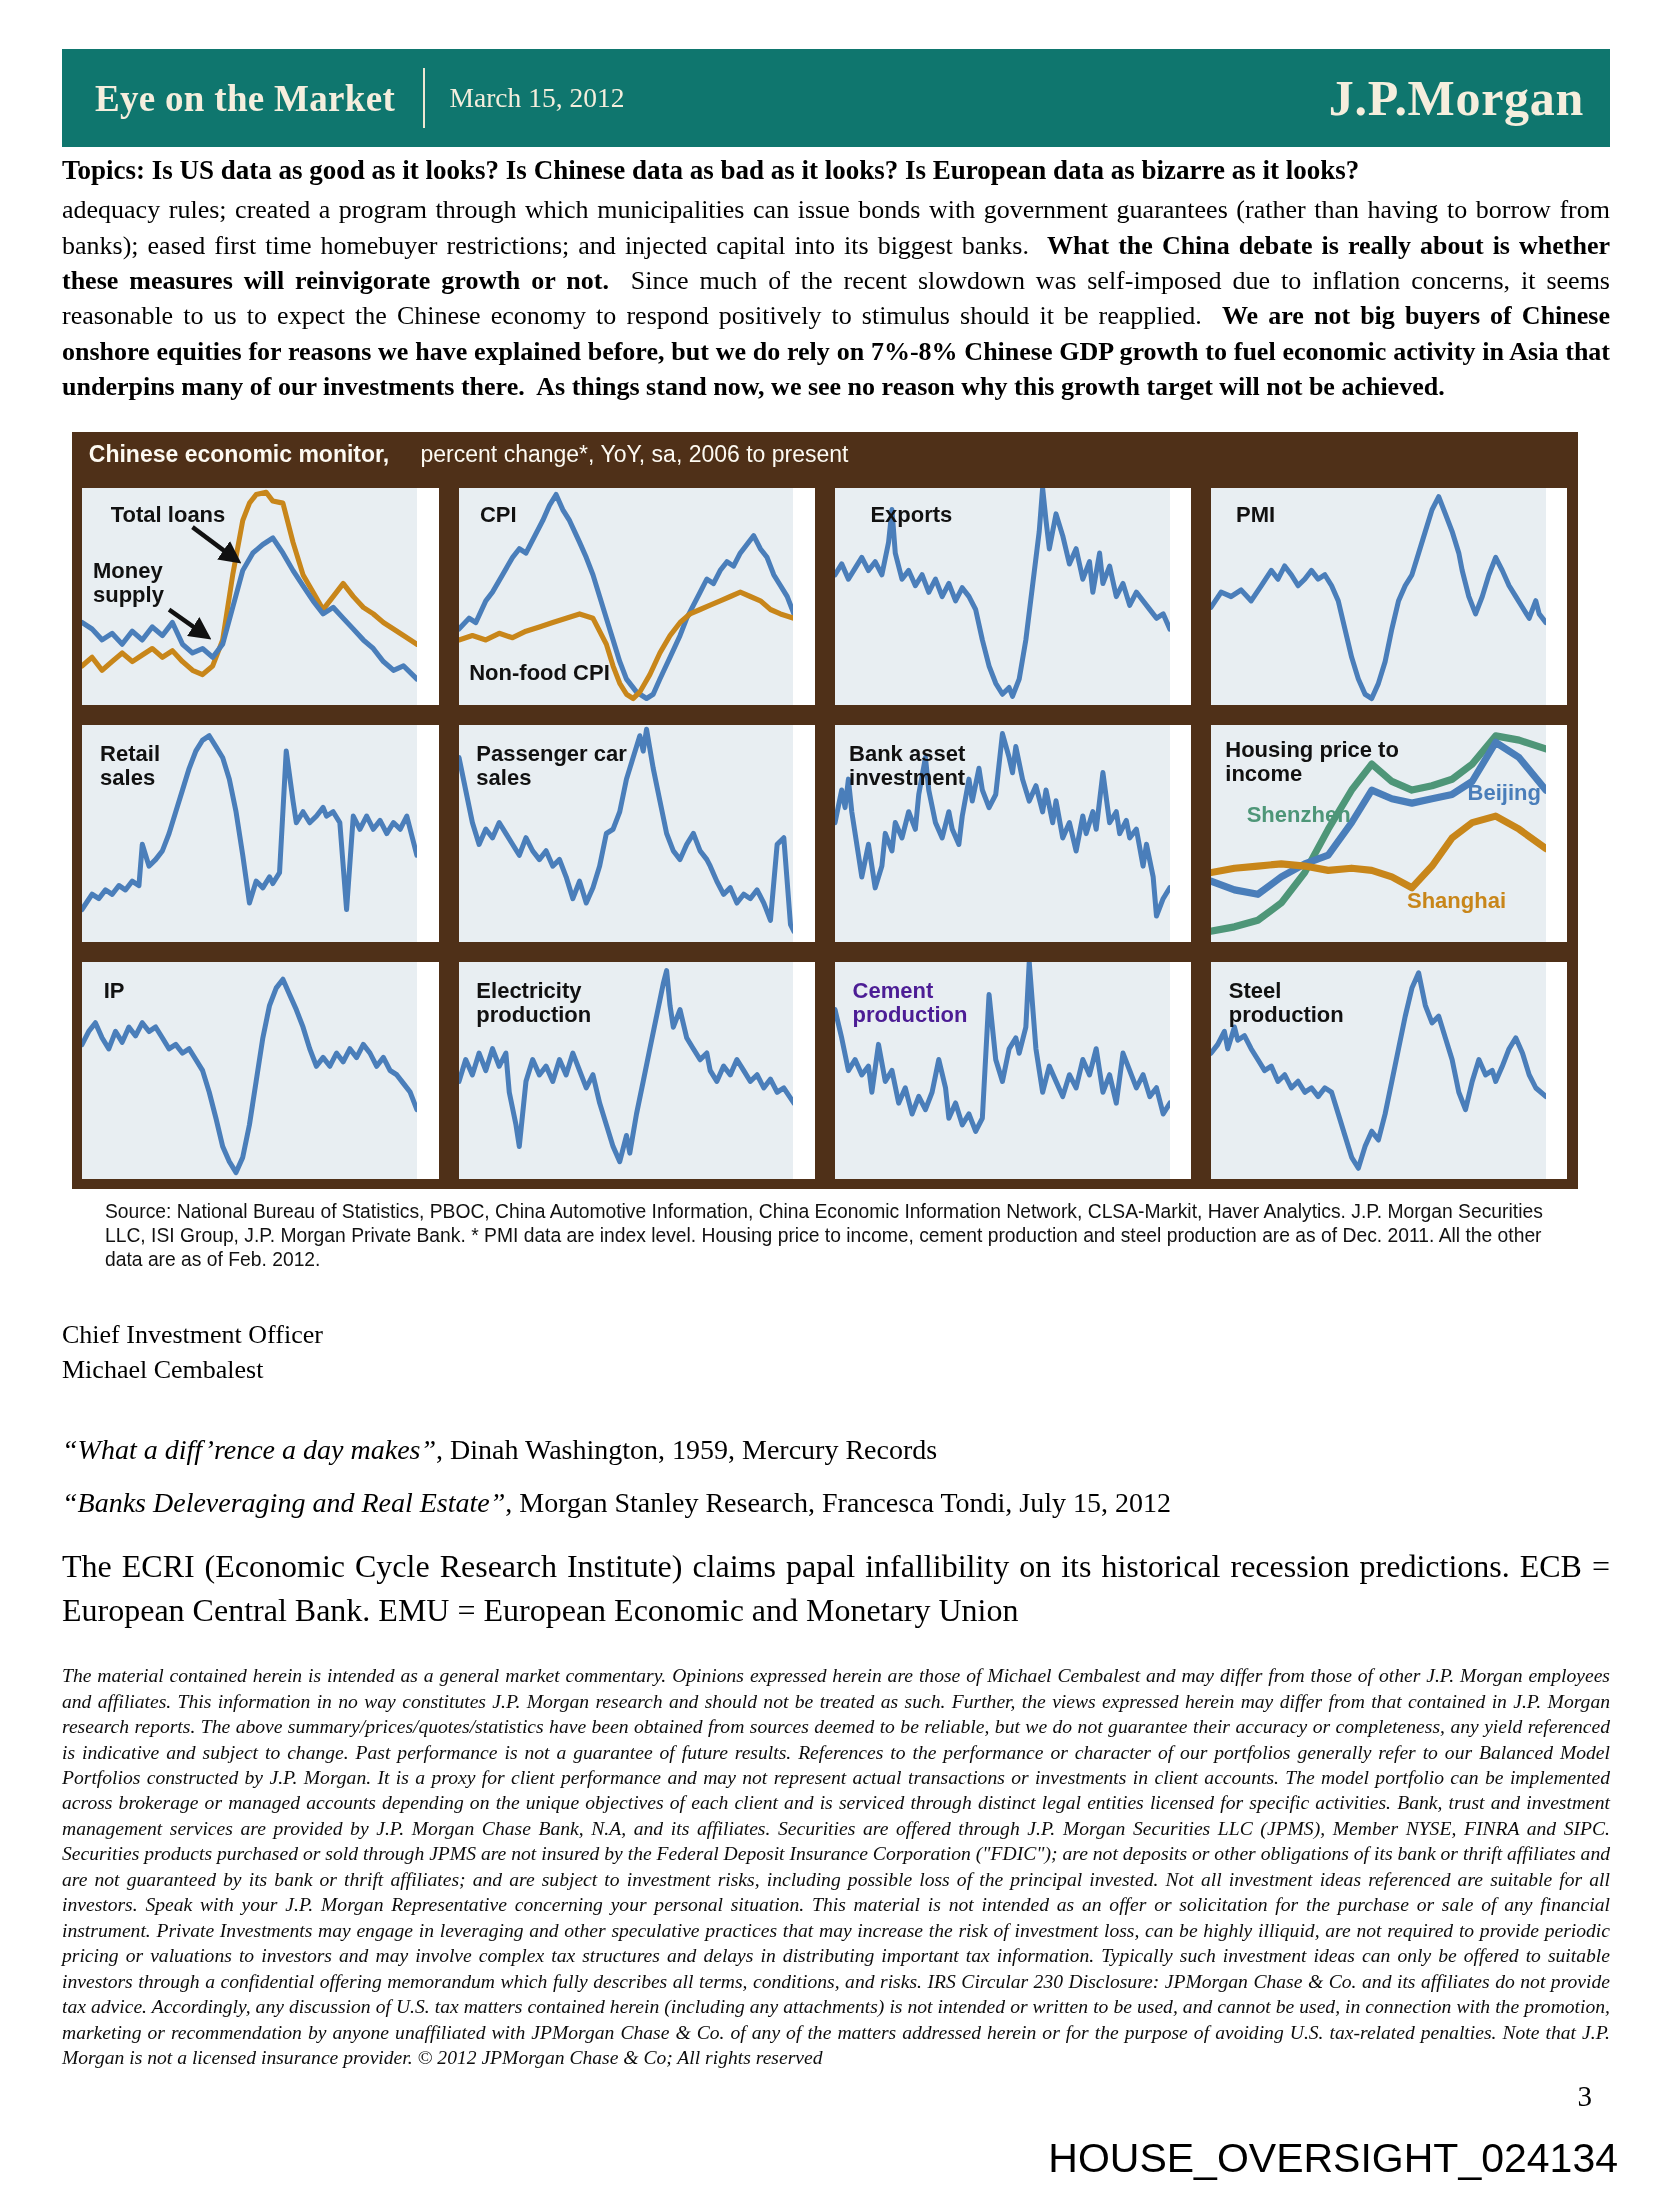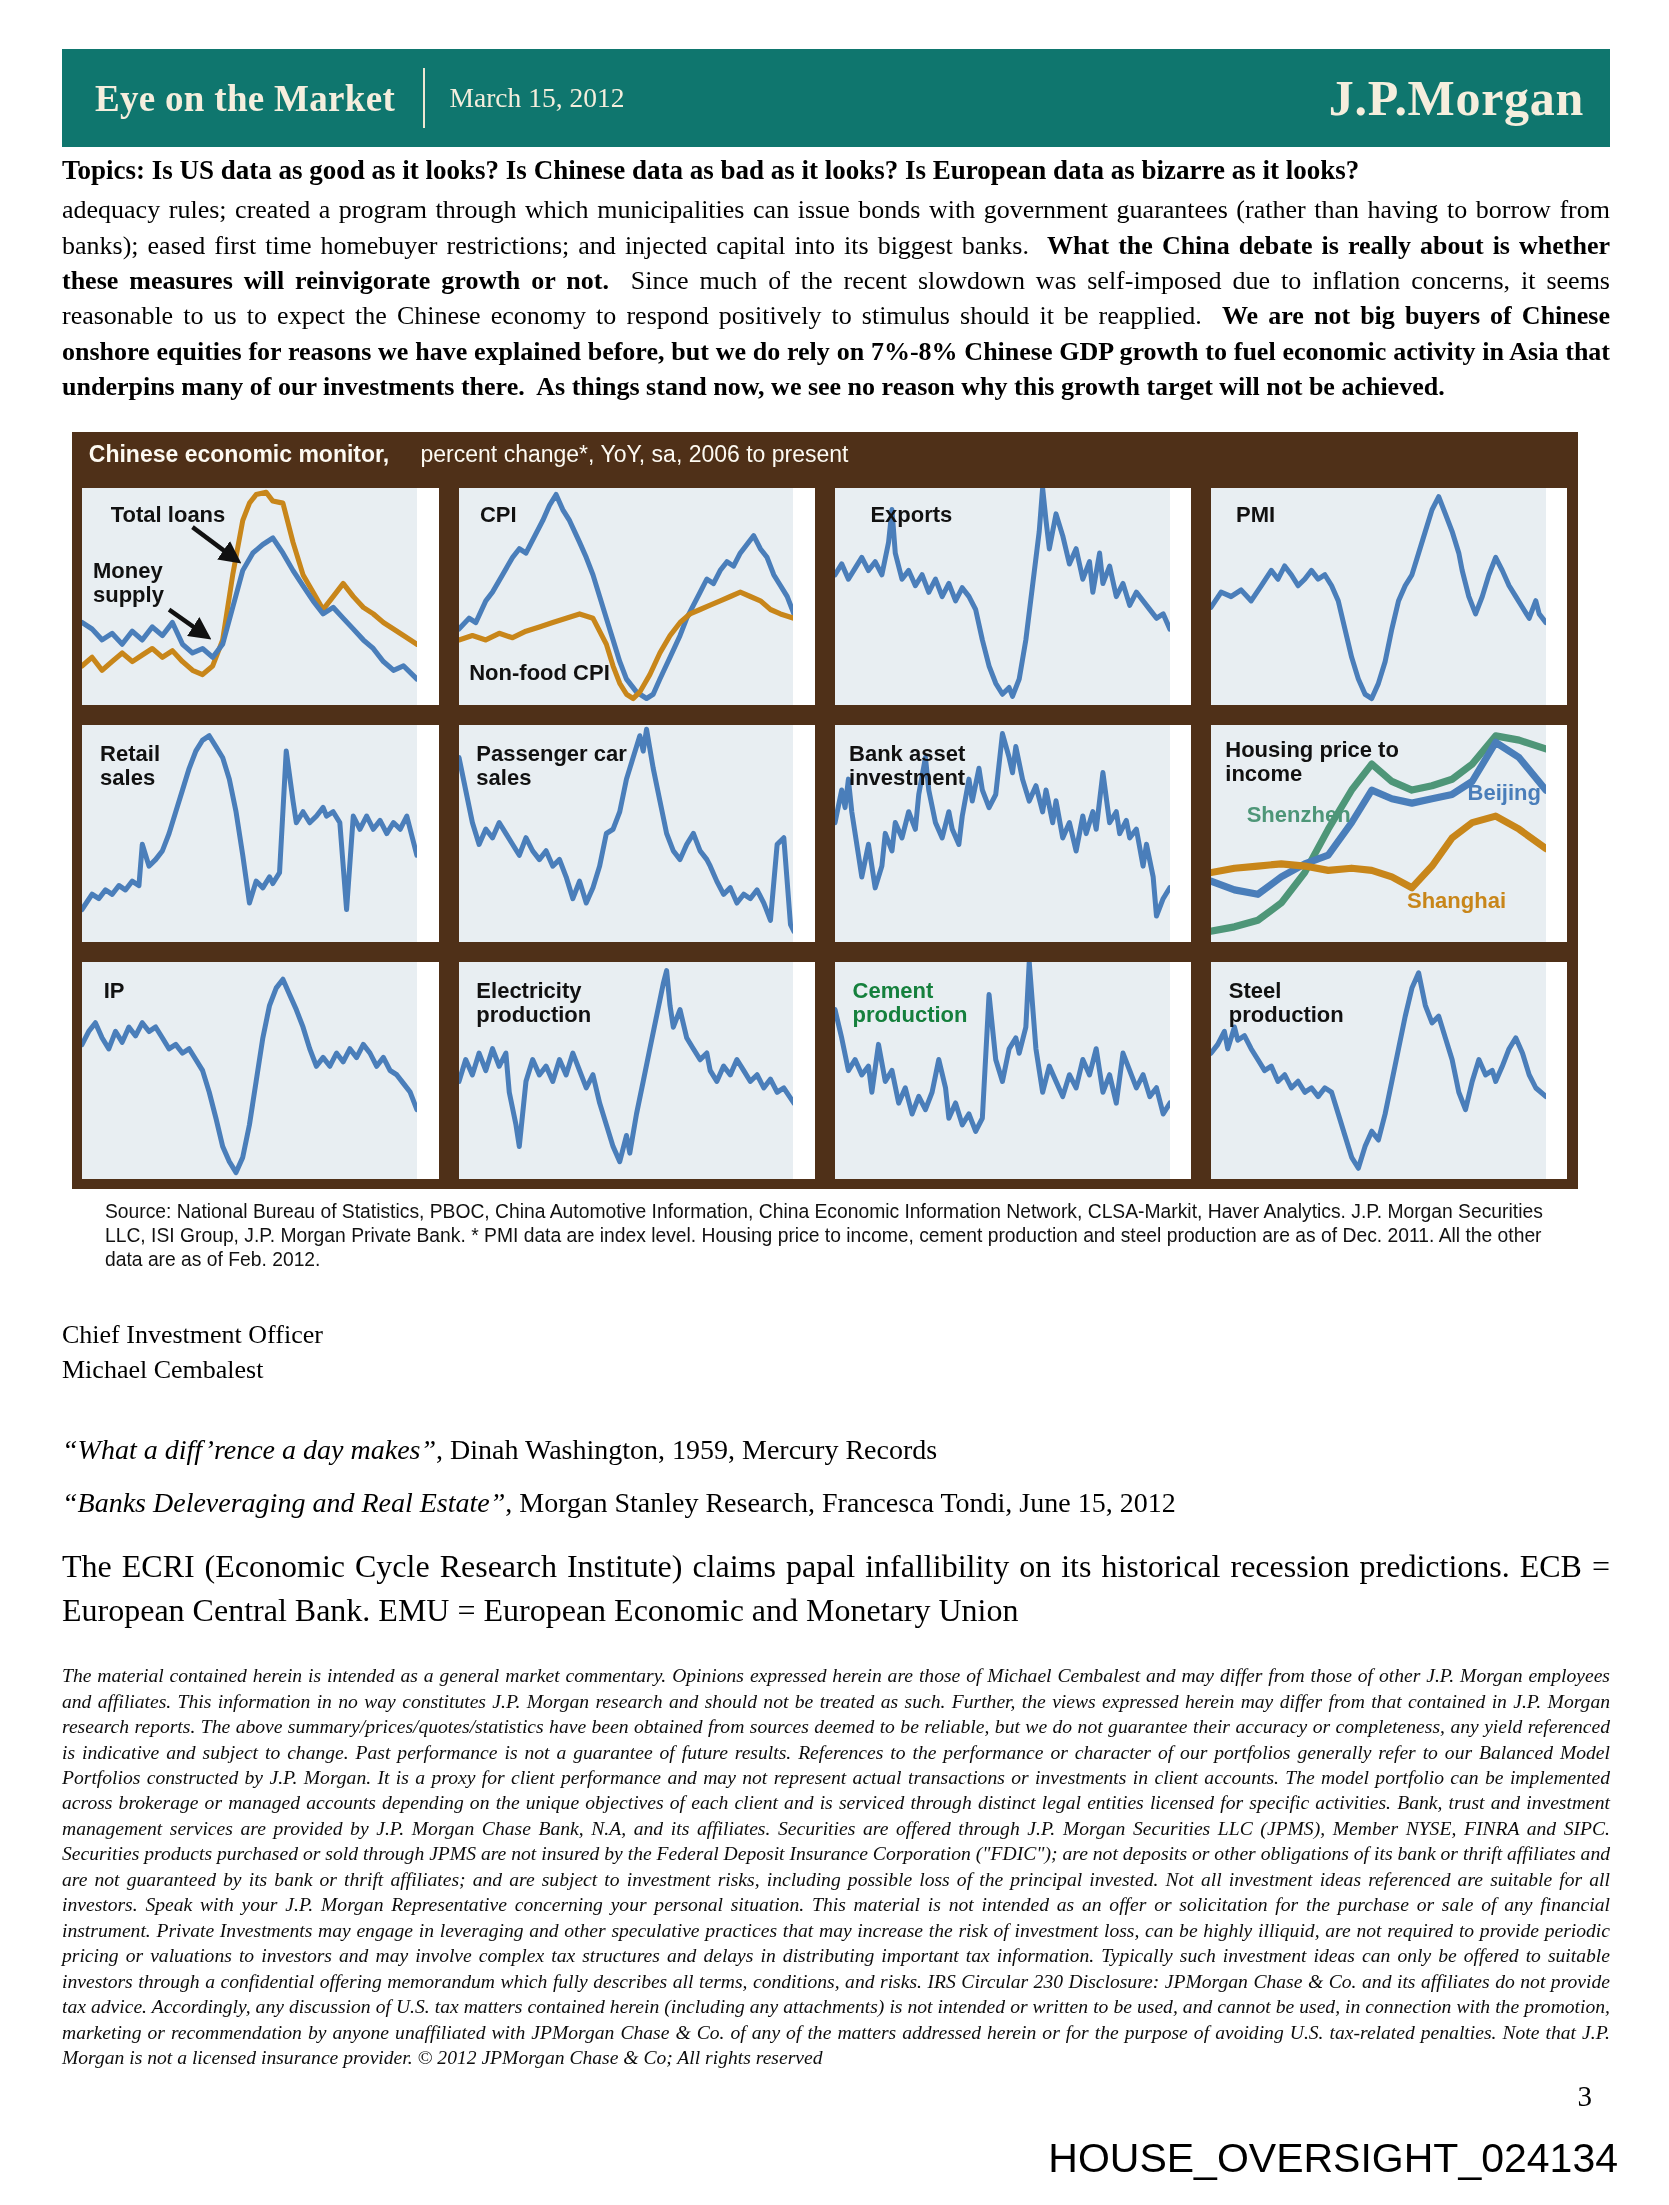--- a/index.html
+++ b/index.html
@@ -229,21 +229,21 @@
           <div class="plot">
             <svg viewBox="0 0 535 332" preserveAspectRatio="none">
               <defs>
                 <marker id="ah-cement-production" markerWidth="5" markerHeight="5" refX="3.5" refY="2.5" orient="auto">
                   <path d="M0,0 L5,2.5 L0,5 z" fill="#111"></path>
                 </marker>
               </defs>
               <polyline points="0.0,73.0 10.7,116.2 21.4,166.0 32.1,149.4 42.8,172.6 53.5,159.4 58.9,199.2 69.5,126.2 80.3,182.6 91.0,166.0 101.7,215.8 112.3,192.6 123.1,232.4 133.8,205.8 144.5,225.8 155.1,199.2 165.8,149.4 176.6,192.6 181.9,239.0 192.6,215.8 203.3,249.0 214.0,232.4 224.7,259.0 235.4,239.0 246.1,49.8 256.8,149.4 267.5,182.6 278.2,132.8 288.9,116.2 294.3,139.4 304.9,99.6 310.3,0.0 321.0,132.8 331.7,199.2 342.4,159.4 353.1,182.6 363.8,205.8 374.5,172.6 385.2,192.6 395.9,149.4 406.6,172.6 417.3,132.8 428.0,199.2 438.7,172.6 449.4,215.8 460.1,139.4 470.8,166.0 481.5,192.6 492.2,172.6 502.9,205.8 513.6,192.6 524.3,232.4 535.0,215.8" fill="none" stroke="#4a7eba" stroke-width="8" stroke-linejoin="round" stroke-linecap="round"></polyline>
             </svg>
           </div>
-          <div class="chart-label" style="left: 5%; top: 8%; color: #15803d;">Cement
+          <div class="chart-label" style="left: 5%; top: 8%; color: #4c1d95;">Cement
 production</div>
         </div>
         <div class="cell">
           <div class="plot">
             <svg viewBox="0 0 535 332" preserveAspectRatio="none">
               <defs>
                 <marker id="ah-steel-production" markerWidth="5" markerHeight="5" refX="3.5" refY="2.5" orient="auto">
                   <path d="M0,0 L5,2.5 L0,5 z" fill="#111"></path>
                 </marker>
               </defs>
@@ -258,21 +258,21 @@
 
   <div class="source-note">Source: National Bureau of Statistics, PBOC, China Automotive Information, China Economic Information Network, CLSA-Markit, Haver Analytics. J.P. Morgan Securities LLC, ISI Group, J.P. Morgan Private Bank. * PMI data are index level. Housing price to income, cement production and steel production are as of Dec. 2011. All the other data are as of Feb. 2012.</div>
 
   <div class="signature">
     <div>Chief Investment Officer</div>
     <div>Michael Cembalest</div>
   </div>
 
   <div class="quotes">
     <div class="quote"><span style="font-style: italic;">“What a diff’rence a day makes”</span><span>, Dinah Washington, 1959, Mercury Records</span></div>
-    <div class="quote"><span style="font-style: italic;">“Banks Deleveraging and Real Estate”</span><span>, Morgan Stanley Research, Francesca Tondi, June 15, 2012</span></div>
+    <div class="quote"><span style="font-style: italic;">“Banks Deleveraging and Real Estate”</span><span>, Morgan Stanley Research, Francesca Tondi, July 15, 2012</span></div>
   </div>
 
   <div class="ecri">The ECRI (Economic Cycle Research Institute) claims papal infallibility on its historical recession predictions.  ECB = European Central Bank.  EMU = European Economic and Monetary Union</div>
 
   <div class="disclaimer">The material contained herein is intended as a general market commentary. Opinions expressed herein are those of Michael Cembalest and may differ from those of other J.P. Morgan employees and affiliates.  This information in no way constitutes J.P. Morgan research and should not be treated as such. Further, the views expressed herein may differ from that contained in J.P. Morgan research reports.  The above summary/prices/quotes/statistics have been obtained from sources deemed to be reliable, but we do not guarantee their accuracy or completeness, any yield referenced is indicative and subject to change. Past performance is not a guarantee of future results. References to the performance or character of our portfolios generally refer to our Balanced Model Portfolios constructed by J.P. Morgan.  It is a proxy for client performance and may not represent actual transactions or investments in client accounts. The model portfolio can be implemented across brokerage or managed accounts depending on the unique objectives of each client and is serviced through distinct legal entities licensed for specific activities.  Bank, trust and investment management services are provided by J.P. Morgan Chase Bank, N.A, and its affiliates.  Securities are offered through J.P. Morgan Securities LLC (JPMS), Member NYSE, FINRA and SIPC. Securities products purchased or sold through JPMS are not insured by the Federal Deposit Insurance Corporation ("FDIC"); are not deposits or other obligations of its bank or thrift affiliates and are not guaranteed by its bank or thrift affiliates; and are subject to investment risks, including possible loss of the principal invested. Not all investment ideas referenced are suitable for all investors. Speak with your J.P. Morgan Representative concerning your personal situation.  This material is not intended as an offer or solicitation for the purchase or sale of any financial instrument. Private Investments may engage in leveraging and other speculative practices that may increase the risk of investment loss, can be highly illiquid, are not required to provide periodic pricing or valuations to investors and may involve complex tax structures and delays in distributing important tax information. Typically such investment ideas can only be offered to suitable investors through a confidential offering memorandum which fully describes all terms, conditions, and risks.   IRS Circular 230 Disclosure: JPMorgan Chase &amp; Co. and its affiliates do not provide tax advice.  Accordingly, any discussion of U.S. tax matters contained herein (including any attachments) is not intended or written to be used, and cannot be used, in connection with the promotion, marketing or recommendation by anyone unaffiliated with JPMorgan Chase &amp; Co. of any of the matters addressed herein or for the purpose of avoiding U.S. tax-related penalties.  Note that J.P. Morgan is not a licensed insurance provider.     © 2012 JPMorgan Chase &amp; Co; All rights reserved</div>
 
 </div>
 
 <div class="page-number">3</div>
 <div class="doc-id">HOUSE_OVERSIGHT_024134</div>

